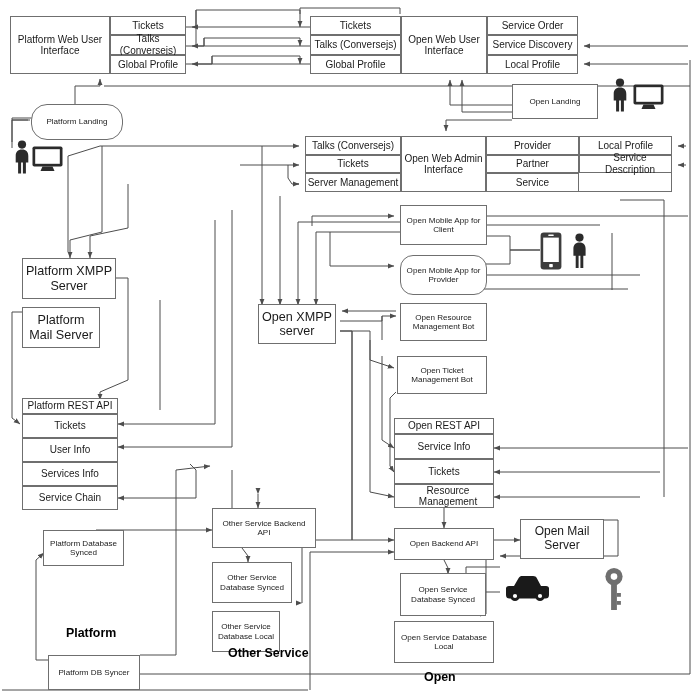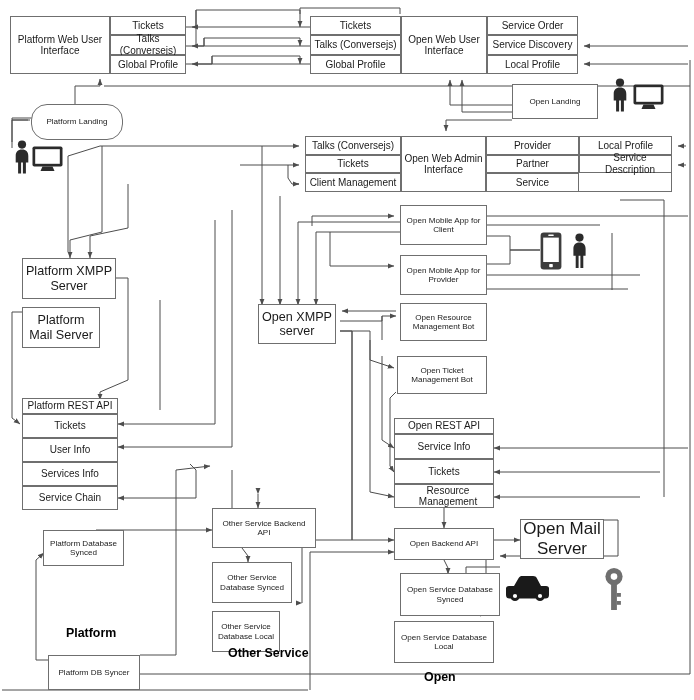--- a/index.html
+++ b/index.html
@@ -40,21 +40,21 @@
     line-height: 1.15;
     z-index: 2;
   }
   .node .lbl {
     display: block;
     padding: 0 2px;
     width: 100%;
   }
   .fs7  { font-size: 7.2px; }
   .fs8  { font-size: 8.1px; }
-  .fs11 { font-size: 17px; justify-content: center; }
+  .fs11 { font-size: 12px; justify-content: center; }
   .fs12 { font-size: 12.6px; }
   .fsb  { font-size: 12.4px; font-weight: bold; }
 
   
   .grp {
     position: absolute;
     box-sizing: border-box;
     border: 1px solid #6f6f6f;
     background: #ffffff;
     z-index: 2;
@@ -298,21 +298,21 @@
   </div>
 
   <div class="grp" style="left:305px; top:136px; width:367px; height:56px;"></div>
   <div class="cell" style="left:305px; top:136px; width:96px; height:18.6px;">
     <span class="lbl">Talks (Conversejs)</span>
   </div>
   <div class="cell" style="left:305px; top:154.6px; width:96px; height:18.6px;">
     <span class="lbl">Tickets</span>
   </div>
   <div class="cell" style="left:305px; top:173.2px; width:96px; height:18.8px;">
-    <span class="lbl">Client Management</span>
+    <span class="lbl">Server Management</span>
   </div>
   <div class="cell fs8" style="left:401px; top:136px; width:85px; height:56px;">
     <span class="lbl">Open Web Admin Interface</span>
   </div>
   <div class="cell" style="left:486px; top:136px; width:93px; height:18.6px;">
     <span class="lbl">Provider</span>
   </div>
   <div class="cell" style="left:486px; top:154.6px; width:93px; height:18.6px;">
     <span class="lbl">Partner</span>
   </div>
@@ -322,21 +322,21 @@
   <div class="cell" style="left:579px; top:136px; width:93px; height:18.6px;">
     <span class="lbl">Local Profile</span>
   </div>
   <div class="cell" style="left:579px; top:154.6px; width:93px; height:18.6px;padding-left:9px;">
     <span class="lbl">Service Description</span>
   </div>
 
   <div class="node fs8" style="left:400px; top:205px; width:87px; height:40px;">
     <span class="lbl">Open Mobile App for Client</span>
   </div>
-  <div class="node fs8" style="left:400px; top:255px; width:87px; height:40px;">
+  <div class="node fs8" style="left:400px; top:255px; width:87px; height:40px;border-radius:13px;">
     <span class="lbl">Open Mobile App for Provider</span>
   </div>
 
   <div class="node fs12" style="left:22px; top:258px; width:94px; height:41px;">
     <span class="lbl">Platform XMPP Server</span>
   </div>
   <div class="node fs12" style="left:22px; top:307px; width:78px; height:41px;">
     <span class="lbl">Platform Mail Server</span>
   </div>
 
@@ -388,21 +388,21 @@
   <div class="node fs8" style="left:212px; top:562px; width:80px; height:41px;">
     <span class="lbl">Other Service Database Synced</span>
   </div>
   <div class="node fs8" style="left:212px; top:611px; width:68px; height:41px;">
     <span class="lbl">Other Service Database Local</span>
   </div>
 
   <div class="node fs8" style="left:394px; top:528px; width:100px; height:32px;">
     <span class="lbl">Open Backend API</span>
   </div>
-  <div class="node fs8" style="left:400px; top:573px; width:100px; height:43px;">
+  <div class="node fs8" style="left:400px; top:573px; width:86px; height:43px;">
     <span class="lbl">Open Service Database Synced</span>
   </div>
   <div class="node fs8" style="left:394px; top:621px; width:100px; height:42px;">
     <span class="lbl">Open Service Database Local</span>
   </div>
 
   <div class="node fs11" style="left:520px; top:519px; width:84px; height:40px;">
     <span class="lbl">Open Mail Server</span>
   </div>
 

